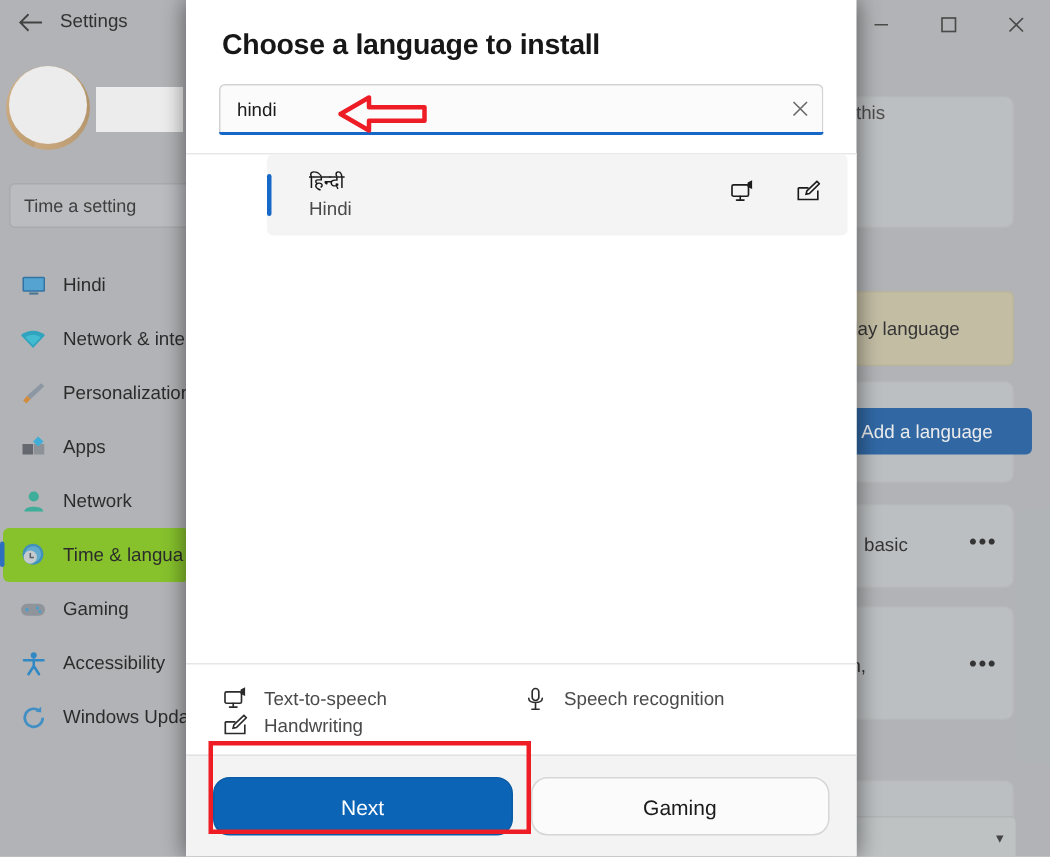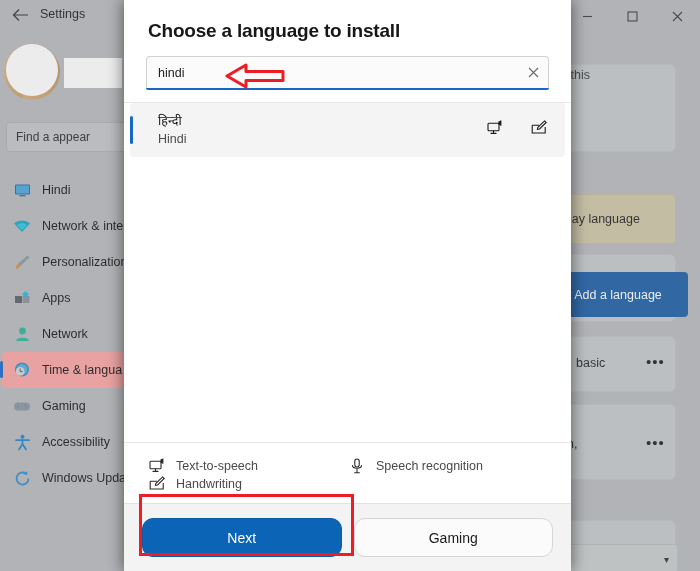--- a/index.html
+++ b/index.html
@@ -61,21 +61,21 @@
     display: flex; align-items: center;
   }
   .find-setting span {
     margin-left: 9px; font-size: 12px; color: #2c2c2c;
   }
   .nav-list { position: absolute; left: 0; top: 140px; width: 128px; }
   .nav-item {
     position: relative; height: 36px; display: flex; align-items: center;
     padding-left: 10px; border-radius: 4px; margin: 0 2px;
   }
-  .nav-item.selected { background: #fca5a5; }
+  .nav-item.selected { background: #84cc16; }
   .nav-item.selected::before {
     content: ""; position: absolute; left: -2px; top: 9px;
     width: 3px; height: 17px; background: #1668c8; border-radius: 2px;
   }
   .nav-ico {
     width: 20px; height: 20px; margin-right: 10px;
     display: flex; align-items: center; justify-content: center;
     flex: 0 0 20px;
   }
   .nav-label {
@@ -149,21 +149,21 @@
     align-items: center; justify-content: center; color: #666;
   }
   .search-underline {
     height: 2px; background: #1668c8; margin: 0;
     border-radius: 0 0 2px 2px;
   }
 
   
   .list-area {
     flex: 1; margin-top: 12px; border-top: 1px solid #e8e8e8;
-    background: #ffffff; overflow: hidden; position: relative;
+    background: #ffffff; overflow: hidden; position: relative; padding-left: 48px;
   }
   .lang-row {
     position: relative; height: 54px; margin: 0 6px;
     background: #f4f4f4; border-radius: 4px;
     display: flex; align-items: center;
   }
   .lang-row::before {
     content: ""; position: absolute; left: 0px; top: 13px;
     width: 3px; height: 28px; background: #1668c8; border-radius: 2px;
   }
@@ -254,21 +254,21 @@
       </div>
     </div>
 
     <div class="nav">
       <div class="avatar-row">
         <div class="avatar-ring"></div>
         <div class="avatar-mask"></div>
         <div class="name-redact"></div>
       </div>
       <div class="find-setting">
-        <span>Find a appear</span>
+        <span>Time a setting</span>
       </div>
 
       <div class="nav-list">
 
         <div class="nav-item">
           <span class="nav-ico">
             <svg width="17" height="17" viewBox="0 0 17 17">
                 <rect x="1" y="2.5" width="15" height="10" rx="1" fill="#1e6ca8"></rect>
                 <rect x="2" y="3.5" width="13" height="8" fill="#46a7de"></rect>
                 <rect x="5.5" y="13" width="6" height="1.4" fill="#39708f"></rect>
@@ -368,21 +368,21 @@
     </div>
 
     <div class="content">
       <div class="bg-card" style="left:296px; top:32px; width:252px; height:88px;"></div>
       <div class="bg-text dim" style="left:378px; top:36px;">ll appear in this</div>
 
       <div class="bg-row-hl" style="left:296px; top:162px; width:252px; height:50px;"></div>
       <div class="bg-text" style="left:434px; top:180px;">play language</div>
 
       <div class="bg-card" style="left:296px; top:222px; width:252px; height:68px;"></div>
-      <div class="bg-primary-btn" style="left:420px; top:240px; width:140px; height:45px;">Add a language</div>
+      <div class="bg-primary-btn" style="left:420px; top:240px; width:140px; height:31px;">Add a language</div>
 
       <div class="bg-card" style="left:296px; top:304px; width:252px; height:56px;"></div>
       <div class="bg-text" style="left:448px; top:324px;">basic</div>
       <div class="bg-ellipsis" style="left:518px; top:321px;">•••</div>
 
       <div class="bg-card" style="left:296px; top:372px; width:252px; height:76px;"></div>
       <div class="bg-text" style="left:432px; top:405px;">on,</div>
       <div class="bg-ellipsis" style="left:518px; top:402px;">•••</div>
 
       <div class="bg-card" style="left:296px; top:488px; width:252px; height:83px;"></div>

